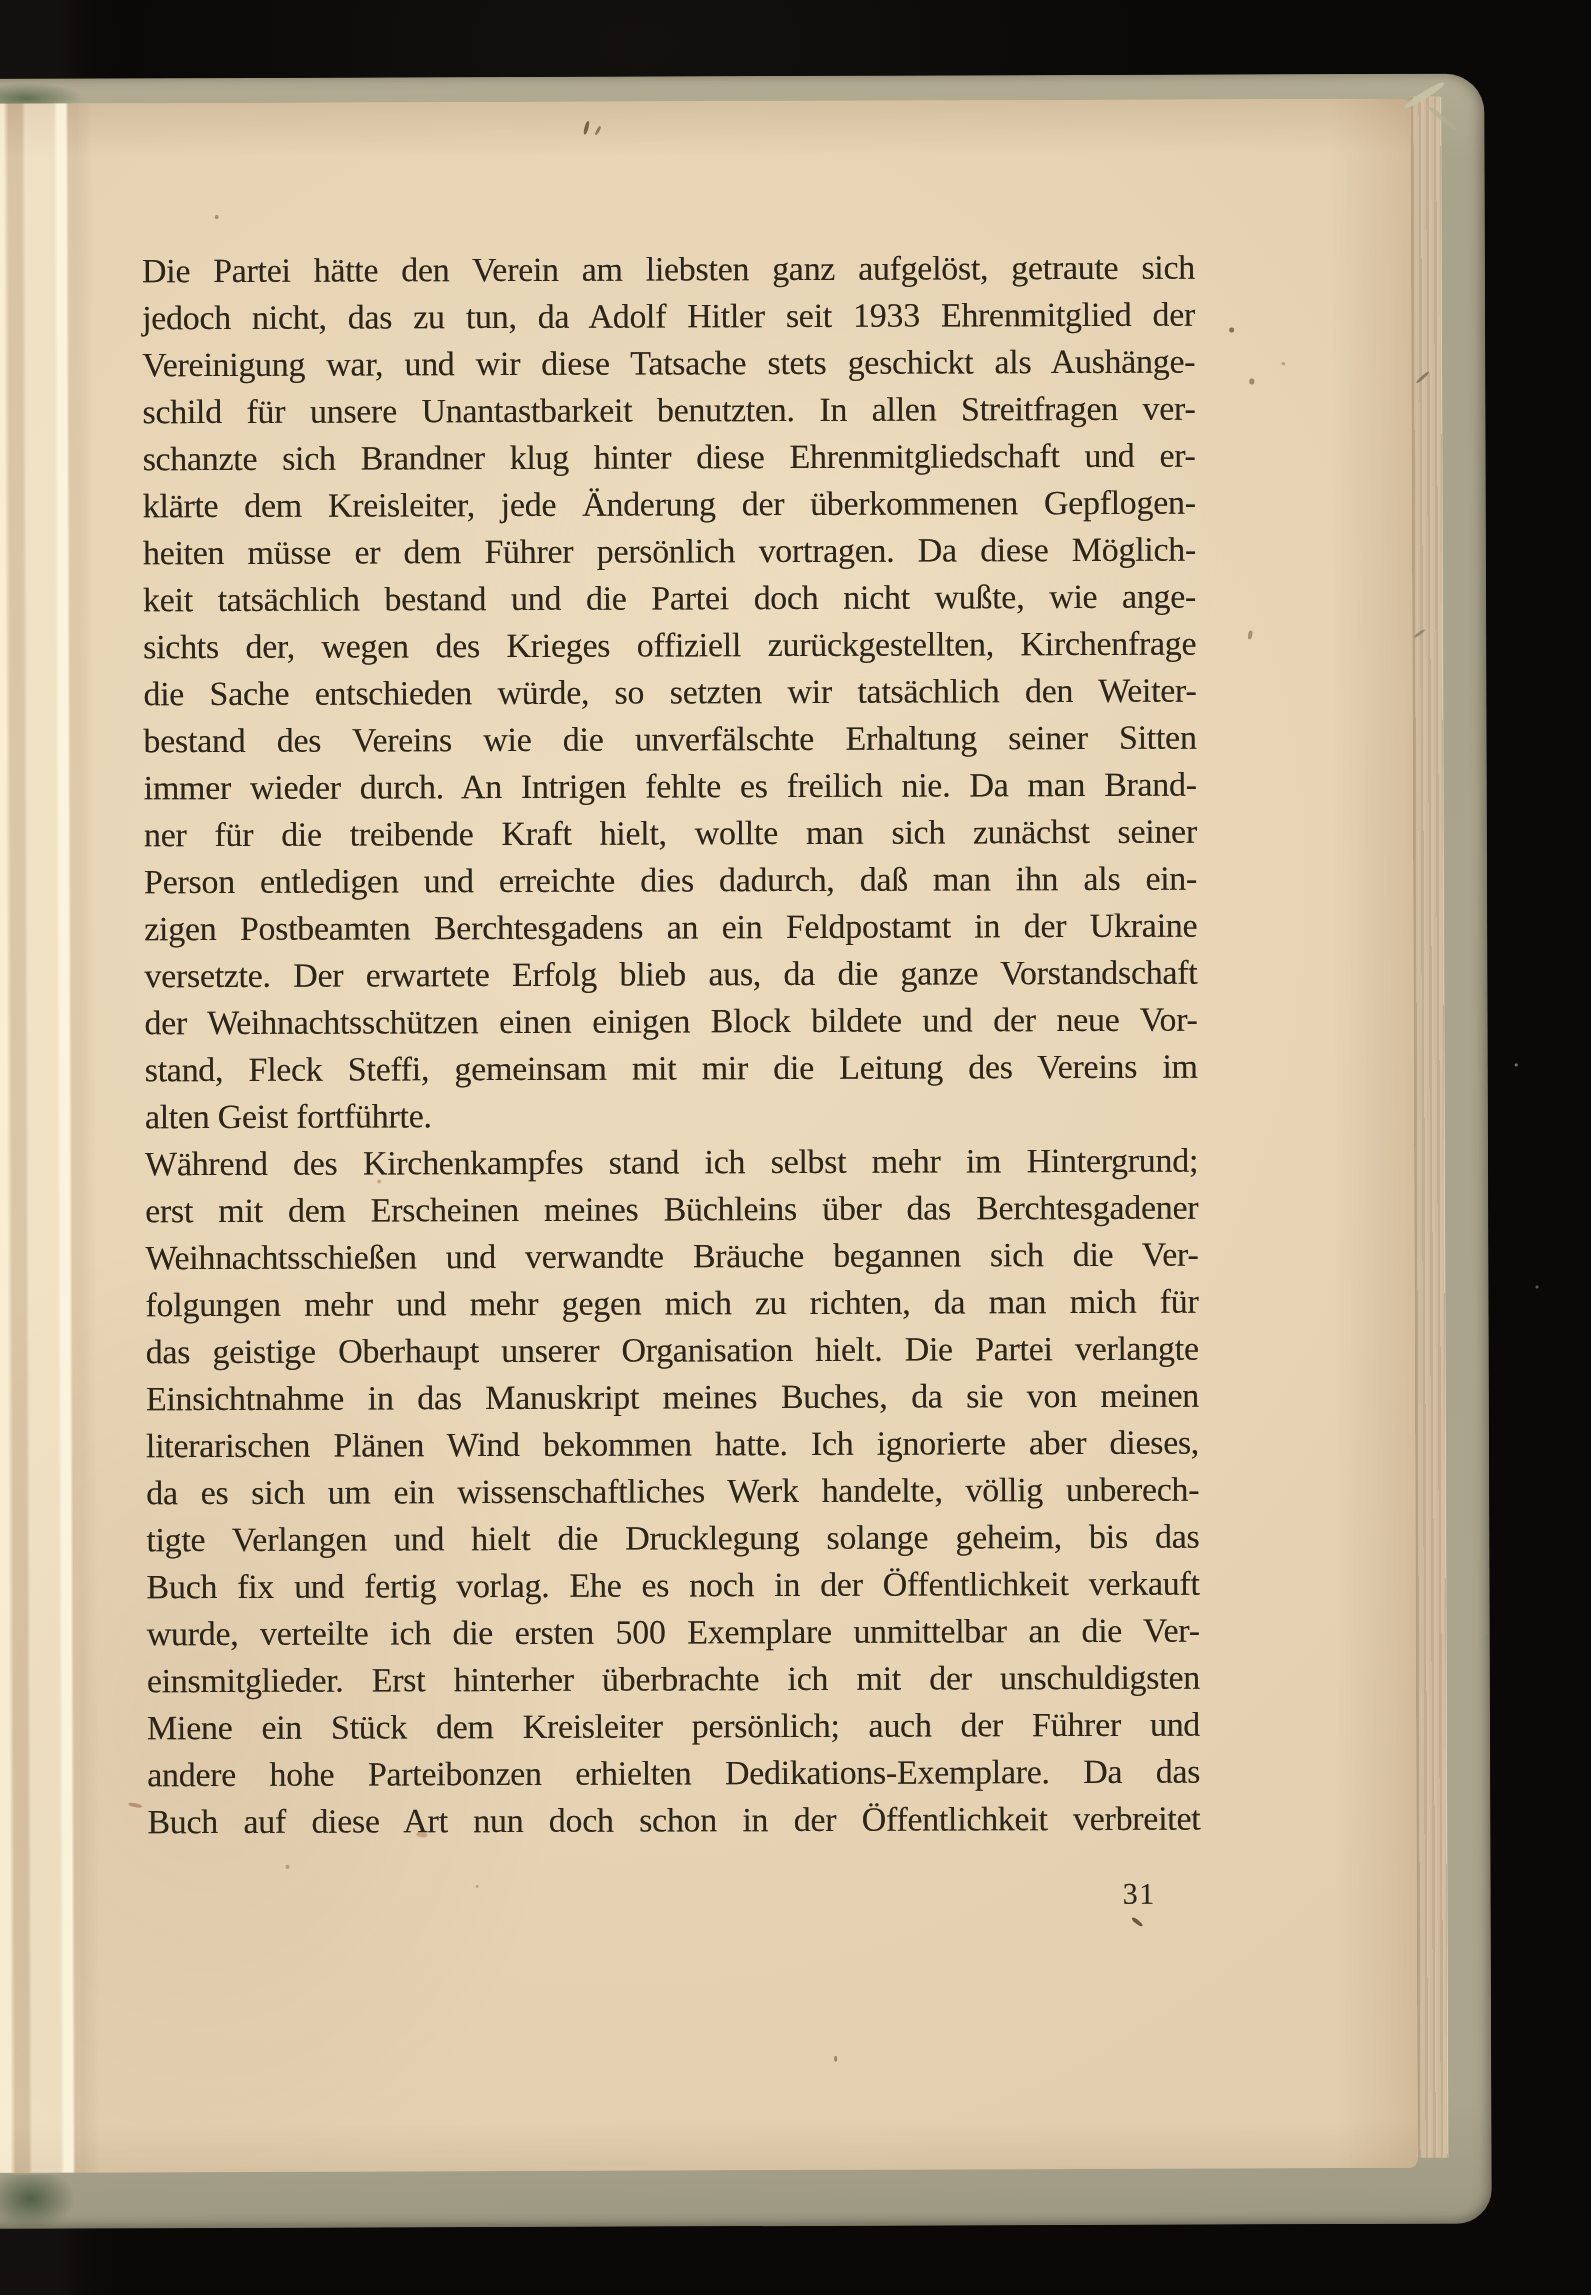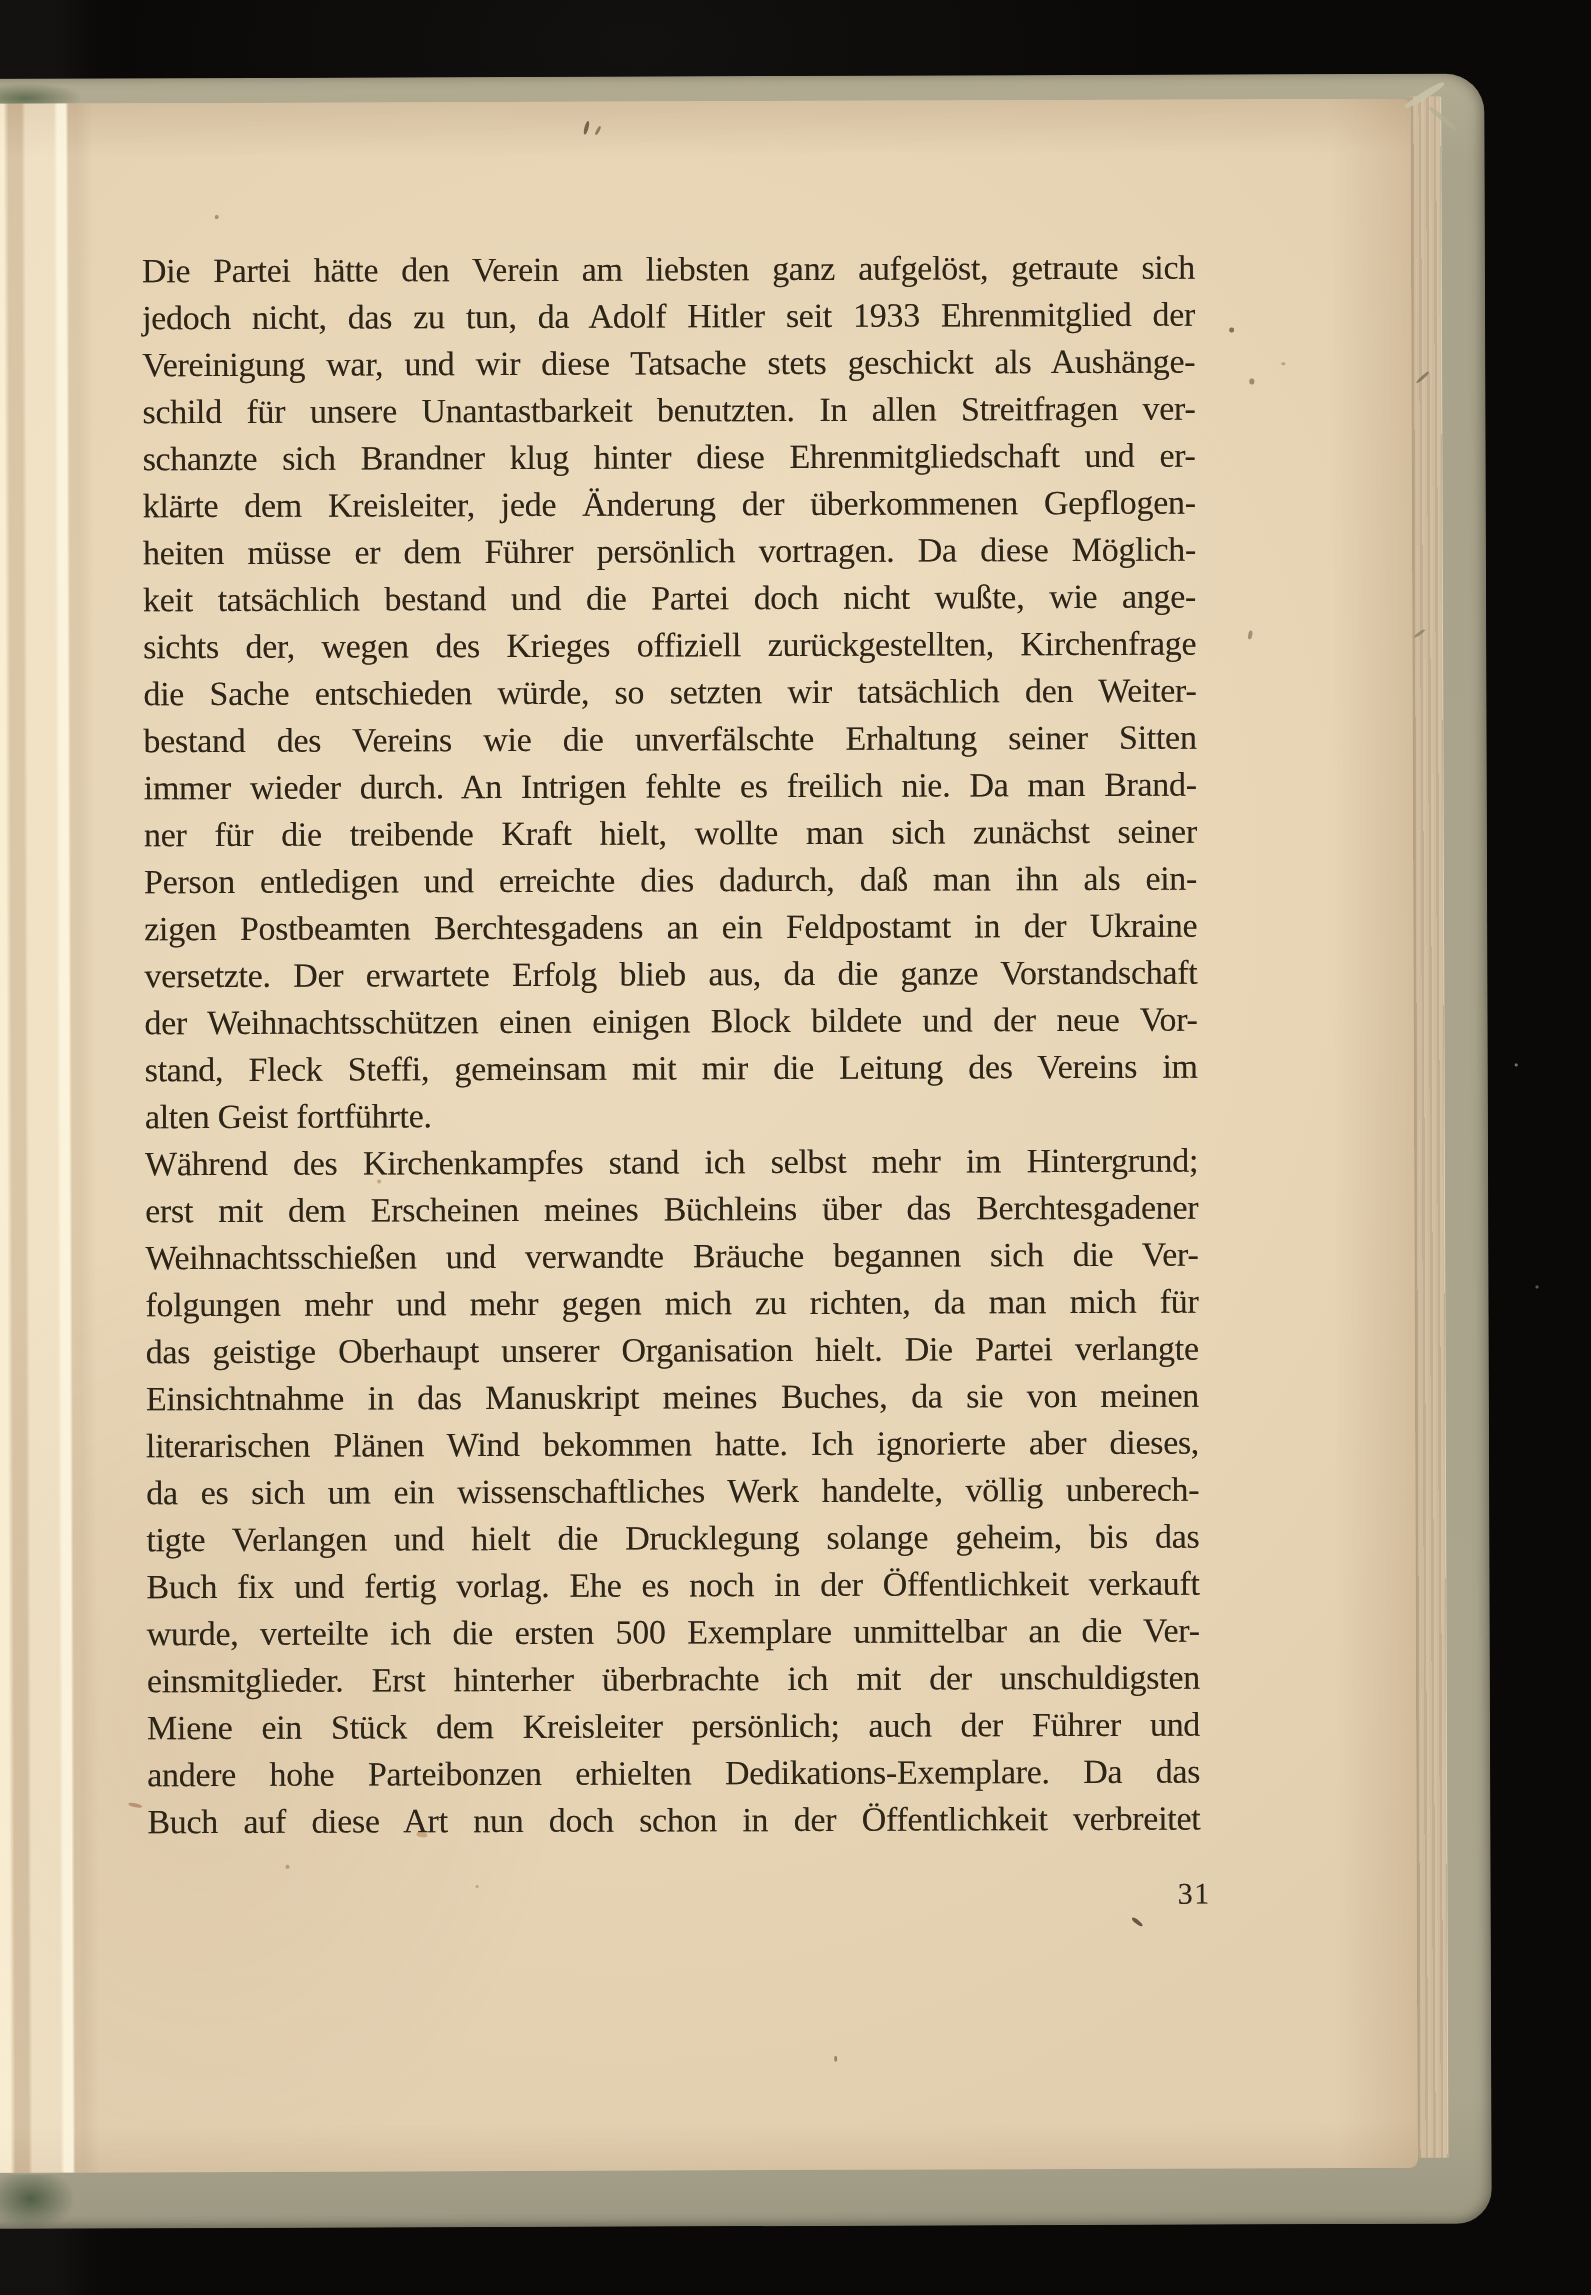--- a/index.html
+++ b/index.html
@@ -81,21 +81,21 @@
     color:var(--ink,#2e2519);
     font-size:34px;line-height:47px;letter-spacing:-0.3px;
     text-shadow:0 0 0.4px rgba(46,37,25,.45);
   }
   .line{
     white-space:nowrap;
     text-align:justify;text-align-last:justify;
   }
   .line.para-end{text-align-last:left;}
   .pagenum{
-    position:absolute;left:1205px;top:1777px; 
+    position:absolute;left:1150px;top:1777px; 
     font-size:30px;color:var(--ink,#2e2519);
     letter-spacing:1.7px;text-shadow:0 0 0.4px rgba(46,37,25,.4);
   }
   .speck{position:absolute;pointer-events:none;}
 </style>
 </head>
 <body>
 
 <div class="backdrop-sheen"></div>
 

